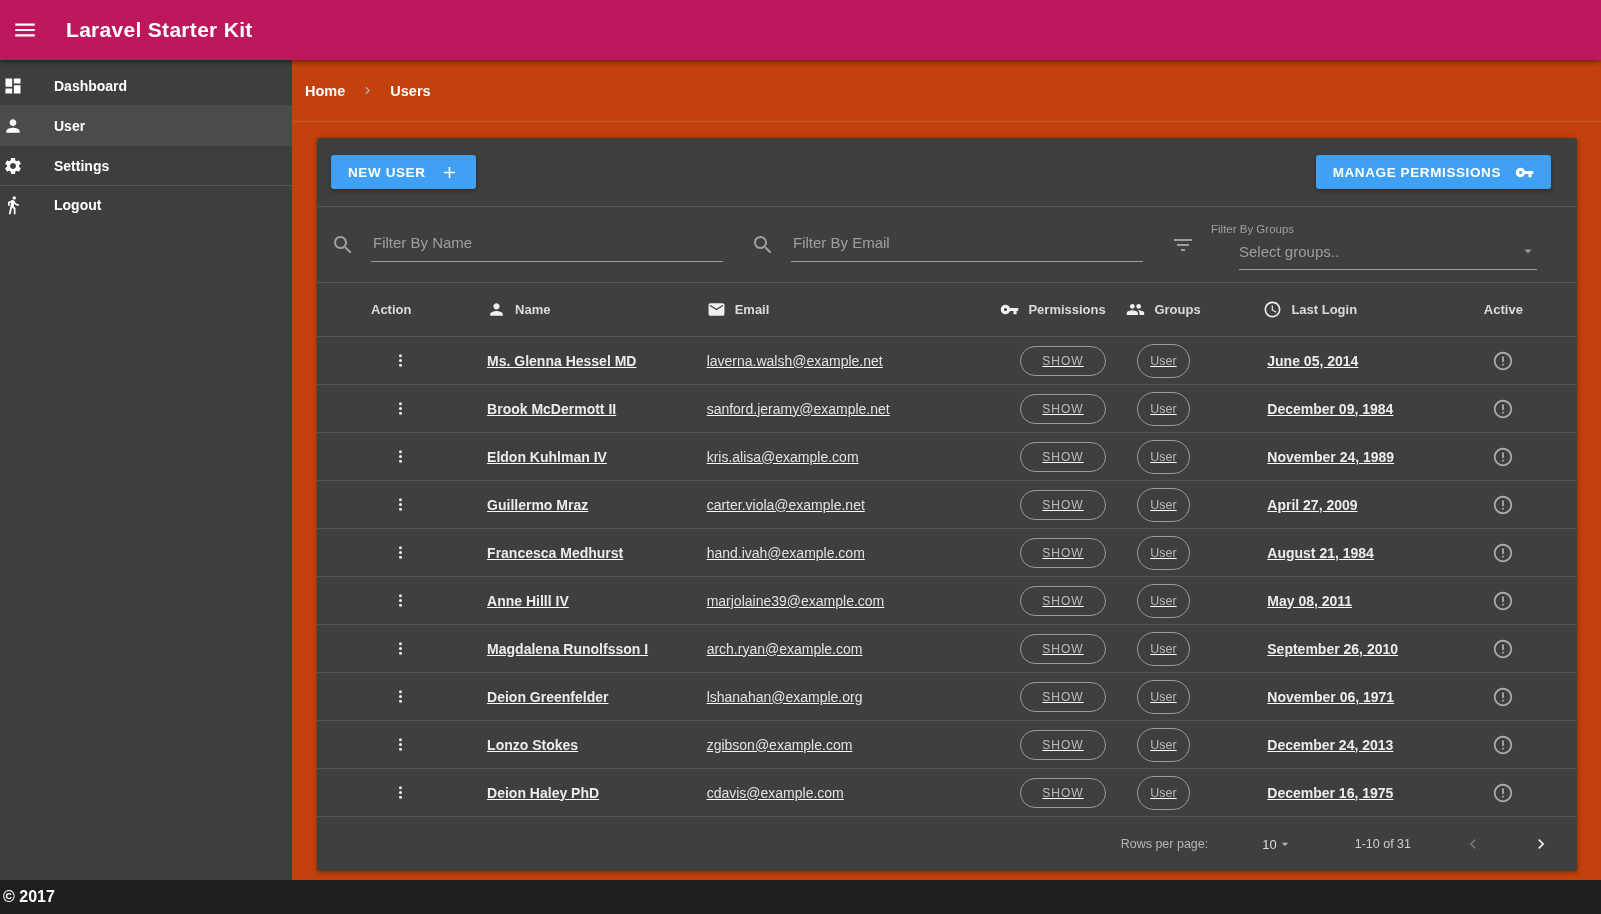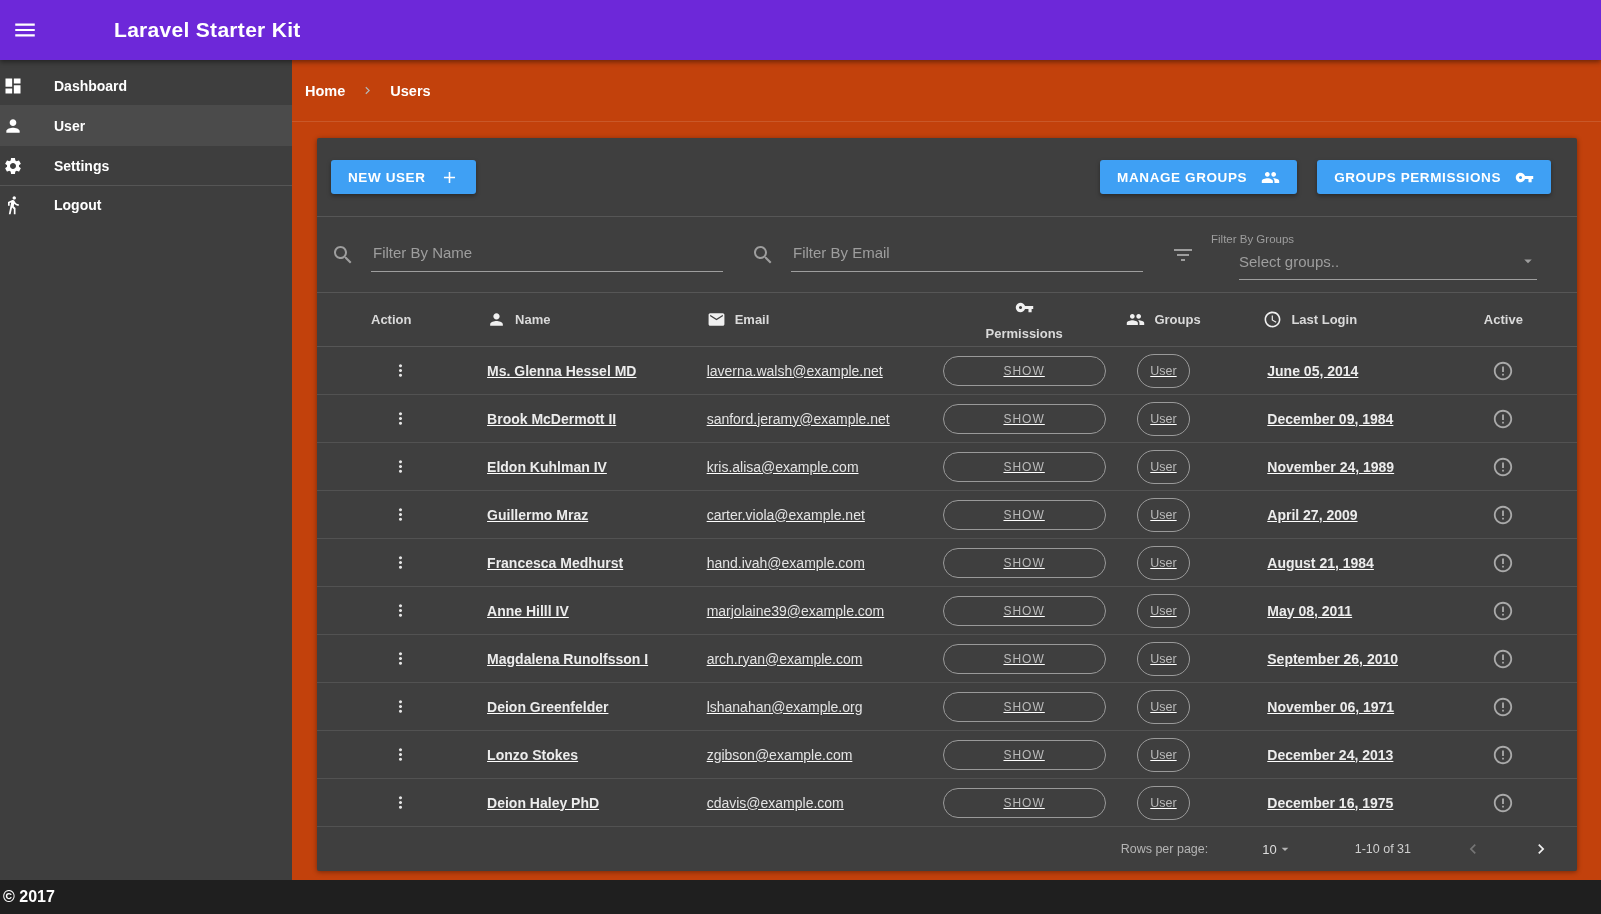--- a/index.html
+++ b/index.html
@@ -6,22 +6,22 @@
   html,body { margin:0; padding:0; }
   body {
     width:1601px; height:914px; overflow:hidden;
     font-family:"Liberation Sans", sans-serif;
     background:#2d2d2d; color:#fff;
     display:flex; flex-direction:column;
   }
   svg { display:block; }
 
   
-  .topbar { height:60px; flex:0 0 auto; background:#6d28d9; display:flex; align-items:center;
-            box-shadow:0 2px 5px rgba(0,0,0,.45); z-index:5;gap:48px; }
+  .topbar { height:60px; flex:0 0 auto; background:#be185d; display:flex; align-items:center;
+            box-shadow:0 2px 5px rgba(0,0,0,.45); z-index:5; }
   .hamburger { width:50px; height:60px; display:flex; align-items:center; justify-content:center;
                background:none; border:none; cursor:pointer; }
   .hamburger svg { width:26px; height:26px; fill:#fff; }
   .app-title { font-size:21px; font-weight:bold; letter-spacing:.3px; margin-left:16px; }
 
   
   .shell { flex:1; display:flex; min-height:0; }
 
   
   .sidebar { width:292px; flex:0 0 auto; background:#3e3e3e; padding-top:6px; }
@@ -36,21 +36,21 @@
   .main { flex:1; display:flex; flex-direction:column; background:#c2410c; min-width:0; }
   .breadcrumb { height:62px; flex:0 0 auto; display:flex; align-items:center; padding-left:13px;
                 border-bottom:1px solid rgba(255,255,255,.12); font-size:14.5px; font-weight:bold; }
   .crumb-sep { margin:0 15px; color:#b5b5b5; }
   .crumb-sep svg { width:15px; height:15px; fill:#b5b5b5; }
 
   .card { flex:1; margin:16px 24px 9px 25px; background:#3f3f3f; border-radius:2px;
           box-shadow:0 1px 5px rgba(0,0,0,.4); display:flex; flex-direction:column; min-height:0; }
 
   
-  .card-toolbar { height:79px; flex:0 0 auto; display:flex; align-items:center; padding:0 26px 0 14px;
+  .card-toolbar { height:69px; flex:0 0 auto; display:flex; align-items:center; padding:0 26px 0 14px;
                   border-bottom:1px solid rgba(255,255,255,.12); }
   .btn-blue { background:#3fa0f4; color:#fff; font-family:inherit; font-weight:bold; font-size:13.5px;
               letter-spacing:.6px; border:none; border-radius:3px; height:34px; padding:0 17px;
               display:inline-flex; align-items:center; cursor:pointer;
               box-shadow:0 2px 4px rgba(0,0,0,.35); }
   .btn-blue .bico { margin-left:14px; }
   .btn-blue .bico svg { width:19px; height:19px; fill:#fff; }
   .toolbar-right { margin-left:auto; display:flex; gap:20px; }
 
   
@@ -67,21 +67,21 @@
   .gs-label { font-size:11.5px; color:#9e9e9e; margin-bottom:7px; }
   .gs-value-row { display:flex; align-items:center; border-bottom:1px solid #9e9e9e; padding-bottom:9px;margin-left:28px; }
   .gs-value { font-size:15px; color:#9e9e9e; flex:1; }
   .gs-caret svg { width:18px; height:18px; fill:#9e9e9e; }
 
   
   .trow { display:flex; align-items:center; }
   .col-action { width:9.5%;  padding-left:14px;margin-left:40px; }
   .col-name   { width:18%;   padding-left:14px; }
   .col-email  { width:20.5%; padding-left:14px; }
-  .col-perm   { width:13.4%; display:flex; justify-content:center;flex-direction:column; }
+  .col-perm   { width:13.4%; display:flex; justify-content:flex-end; }
   .col-group  { width:9.5%;  display:flex; justify-content:center; }
   .col-login  { width:17%;   padding-left:46px; }
   .col-active { width:12.1%; display:flex; justify-content:center; }
 
   .thead { height:54px; flex:0 0 auto; border-bottom:1px solid rgba(255,255,255,.12);
            font-size:13px; font-weight:bold; color:#dadada; }
   .th { display:flex; align-items:center; gap:9px; }
   .th .hico svg { width:19px; height:19px; fill:#f0f0f0; }
   .col-login.th-login { padding-left:42px; }
 
@@ -184,29 +184,21 @@
         <button class="btn-blue">
           <span>NEW USER</span>
           <span class="bico">
             <svg viewBox="0 0 24 24">
                 <path d="M19 13h-6v6h-2v-6H5v-2h6V5h2v6h6v2z"></path>
               </svg>
           </span>
         </button>
         <div class="toolbar-right">
           <button class="btn-blue">
-            <span>MANAGE GROUPS</span>
-            <span class="bico">
-              <svg viewBox="0 0 24 24">
-                  <path d="M16 11c1.66 0 2.99-1.34 2.99-3S17.66 5 16 5c-1.66 0-3 1.34-3 3s1.34 3 3 3zm-8 0c1.66 0 2.99-1.34 2.99-3S9.66 5 8 5C6.34 5 5 6.34 5 8s1.34 3 3 3zm0 2c-2.33 0-7 1.17-7 3.5V19h14v-2.5c0-2.33-4.67-3.5-7-3.5zm8 0c-.29 0-.62.02-.97.05 1.16.84 1.97 1.97 1.97 3.45V19h6v-2.5c0-2.33-4.67-3.5-7-3.5z"></path>
-                </svg>
-            </span>
-          </button>
-          <button class="btn-blue">
-            <span>GROUPS PERMISSIONS</span>
+            <span>MANAGE PERMISSIONS</span>
             <span class="bico">
               <svg viewBox="0 0 24 24">
                   <path d="M12.65 10C11.83 7.67 9.61 6 7 6c-3.31 0-6 2.69-6 6s2.69 6 6 6c2.61 0 4.83-1.67 5.65-4H17v4h4v-4h2v-4H12.65zM7 14c-1.1 0-2-.9-2-2s.9-2 2-2 2 .9 2 2-.9 2-2 2z"></path>
                 </svg>
             </span>
           </button>
         </div>
       </div>
 
       <div class="filters">

